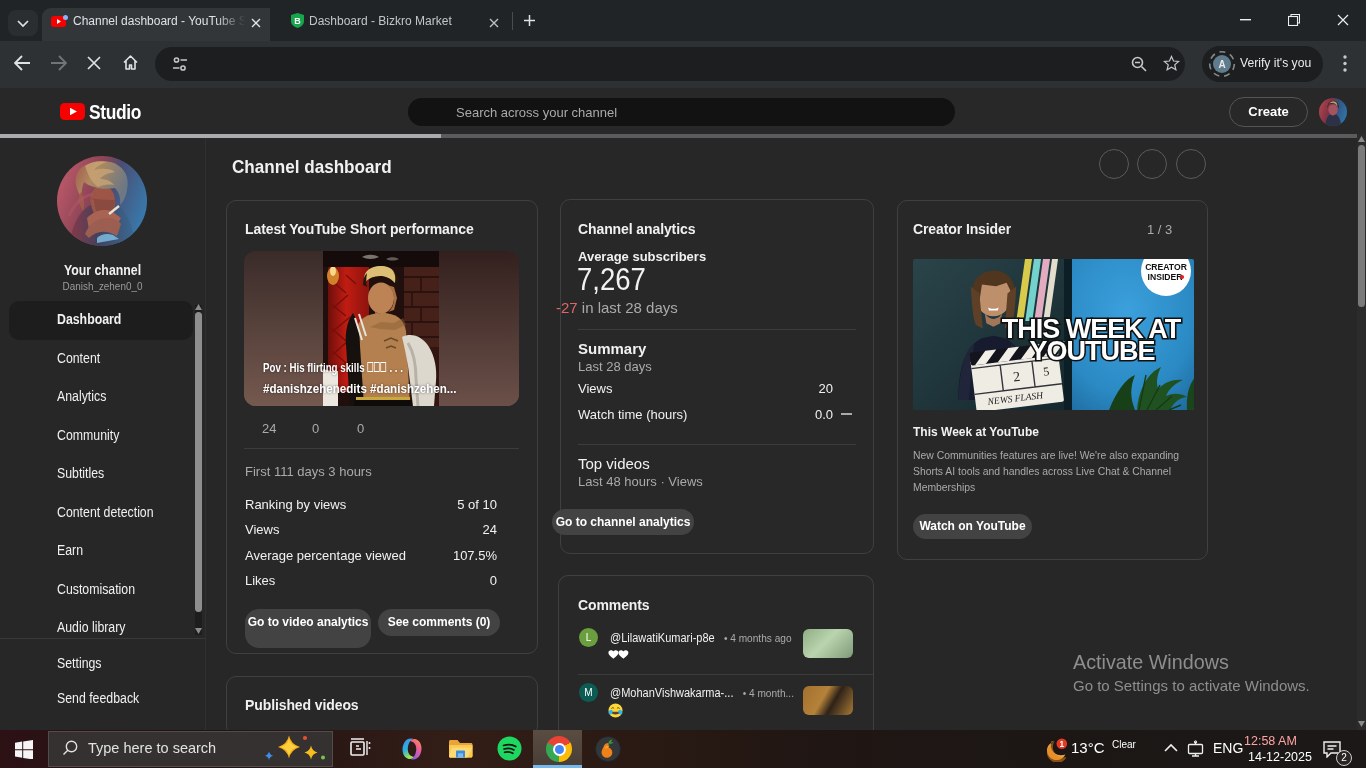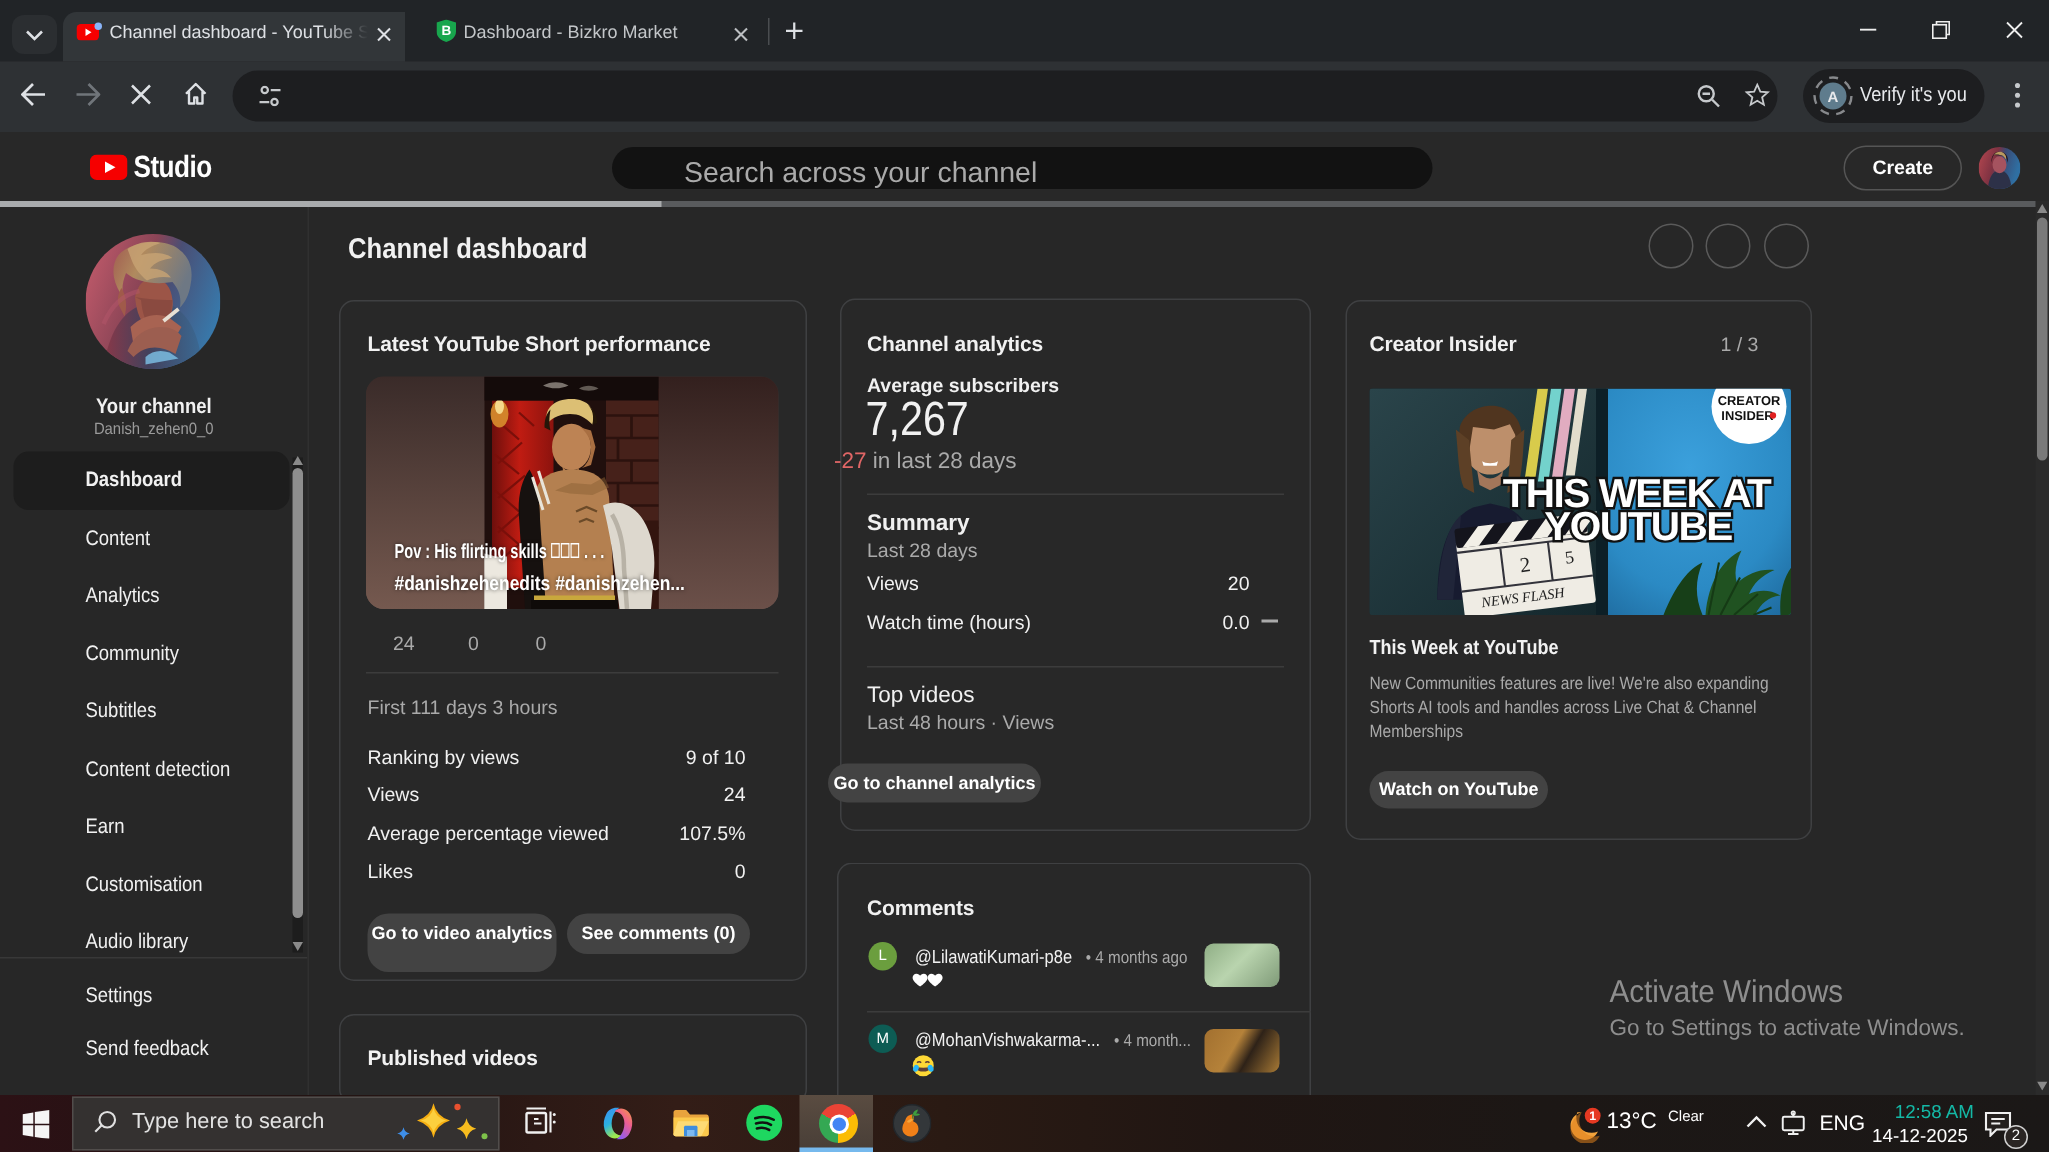--- a/index.html
+++ b/index.html
@@ -136,21 +136,21 @@
       <circle cx="2" cy="15" r="1.7" fill="#c6c9cc"></circle>
     </svg>
 
   <div class="abs" id="ytheader"></div>
   <svg class="abs" style="left:60px;top:103px" width="25" height="17" viewBox="0 0 25 17">
       <rect width="25" height="17" rx="4.5" fill="#f60000"></rect>
       <path d="M10 4.7l7 3.8-7 3.8z" fill="#fff"></path>
     </svg>
   <div class="abs" style="left:89px;top:100px;color:#fff;font-size:20.5px;font-weight:bold;letter-spacing:-0.4px;transform:scaleX(0.85);transform-origin:left">Studio</div>
   <div class="abs" id="ytsearch"></div>
-  <div class="abs gray" style="left:456px;top:105px;font-size:19px">Search across your channel</div>
+  <div class="abs gray" style="left:456px;top:105px;font-size:13px">Search across your channel</div>
   <div class="abs" id="createbtn">Create</div>
   <div class="abs" style="left:1319px;top:98px;width:28px;height:28px;border-radius:50%;overflow:hidden">
     <svg width="28" height="28" viewBox="0 0 90 90">
       <rect width="90" height="90" fill="url(#avbg2)"></rect>
       <defs>
           <linearGradient id="avbg2" x1="0" y1="0" x2="1" y2="0.3">
             <stop offset="0" stop-color="#b84850"></stop>
             <stop offset="0.45" stop-color="#7e3242"></stop>
             <stop offset="0.62" stop-color="#3a4a74"></stop>
             <stop offset="1" stop-color="#2f6fa2"></stop>
@@ -292,21 +292,21 @@
     </svg>
   </div>
   <div class="abs" style="left:263px;top:360px;color:#fff;font-size:13.5px;font-weight:bold;text-shadow:0 0 3px rgba(0,0,0,0.6);transform:scaleX(0.72);transform-origin:left;white-space:nowrap">Pov : His flirting skills <span style="display:inline-block;width:8px;height:10px;border:1px solid #fff;margin:0 0.5px"></span><span style="display:inline-block;width:8px;height:10px;border:1px solid #fff;margin:0 0.5px"></span><span style="display:inline-block;width:8px;height:10px;border:1px solid #fff;margin:0 0.5px"></span> . . .</div>
   <div class="abs" style="left:263px;top:381px;color:#fff;font-size:13.5px;font-weight:bold;text-shadow:0 0 3px rgba(0,0,0,0.6);transform:scaleX(0.86);transform-origin:left;white-space:nowrap">#danishzehenedits #danishzehen...</div>
   <div class="abs gray" style="left:262px;top:421px;font-size:13px">24</div>
   <div class="abs gray" style="left:312px;top:421px;font-size:13px">0</div>
   <div class="abs gray" style="left:357px;top:421px;font-size:13px">0</div>
   <div class="abs" style="left:244px;top:448px;width:275px;height:1px;background:#3c3c3c"></div>
   <div class="abs gray" style="left:245px;top:464px;font-size:13px">First 111 days 3 hours</div>
   <div class="row" style="left:245px;top:497px">Ranking by views</div>
-    <div class="rowval" style="left:397px;top:497px;width:100px">9 of 10</div>
+    <div class="rowval" style="left:397px;top:497px;width:100px">5 of 10</div>
   <div class="row" style="left:245px;top:522px">Views</div>
     <div class="rowval" style="left:397px;top:522px;width:100px">24</div>
   <div class="row" style="left:245px;top:548px">Average percentage viewed</div>
     <div class="rowval" style="left:397px;top:548px;width:100px">107.5%</div>
   <div class="row" style="left:245px;top:573px">Likes</div>
     <div class="rowval" style="left:397px;top:573px;width:100px">0</div>
   <div class="pillbtn" style="left:245px;top:609px;width:126px;height:39px;line-height:27px">Go to video analytics</div>
   <div class="pillbtn" style="left:378px;top:609px;width:122px;height:27px;line-height:27px">See comments (0)</div>
 
   <div class="card" style="left:226px;top:676px;width:312px;height:60px"></div>
@@ -504,21 +504,21 @@
   <div class="abs" style="left:1112px;top:739px;color:#fff;font-size:10px">Clear</div>
   <svg class="abs" style="left:1164px;top:743px" width="14" height="9" viewBox="0 0 14 9">
       <path d="M1 8l6-6 6 6" stroke="#f0f0f0" stroke-width="1.6" fill="none"></path>
     </svg>
   <svg class="abs" style="left:1186px;top:740px" width="19" height="17" viewBox="0 0 19 17">
       <rect x="2.5" y="4.5" width="14" height="9" rx="1" fill="none" stroke="#f0f0f0" stroke-width="1.3"></rect>
       <path d="M9.5 1.5v3M9.5 13.5v2M6 16h7" stroke="#f0f0f0" stroke-width="1.3" fill="none"></path>
       <circle cx="9.5" cy="2" r="1.2" fill="none" stroke="#f0f0f0" stroke-width="1"></circle>
     </svg>
   <div class="abs" style="left:1213px;top:740px;color:#fff;font-size:14px">ENG</div>
-  <div class="abs" style="left:1244px;top:734px;width:72px;text-align:right;color:#14b8a6;font-size:12.5px">12:58 AM</div>
+  <div class="abs" style="left:1244px;top:734px;width:72px;text-align:left;color:#fca5a5;font-size:12.5px">12:58 AM</div>
   <div class="abs" style="left:1244px;top:750px;width:72px;text-align:center;color:#fff;font-size:12.5px;white-space:nowrap">14-12-2025</div>
   <svg class="abs" style="left:1322px;top:740px" width="20" height="18" viewBox="0 0 20 18">
       <path d="M2 2h16v11h-9l-4 4v-4H2z" fill="#24201e" stroke="#f0f0f0" stroke-width="1.4"></path>
       <path d="M5.5 6h9M5.5 9h6" stroke="#f0f0f0" stroke-width="1.3"></path>
     </svg>
   <div class="abs" style="left:1336px;top:750px;width:16px;height:16px;border-radius:50%;background:#2a2523;border:1px solid #cfcfcf;color:#fff;font-size:10px;text-align:center;line-height:14px">2</div>
 
 </div>
 
 </body></html>

